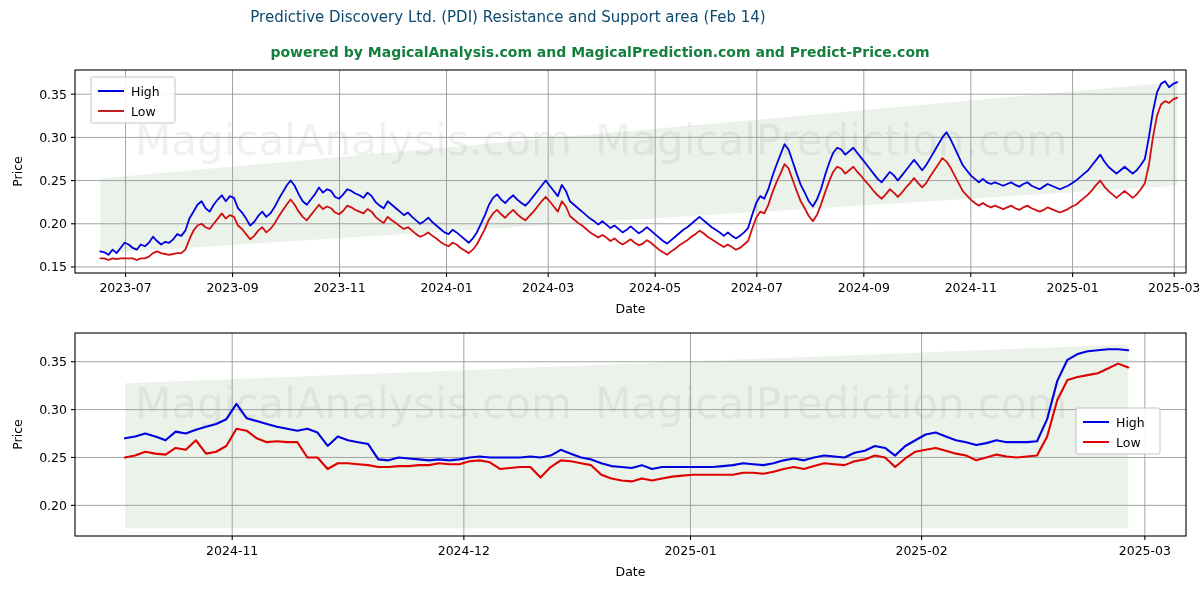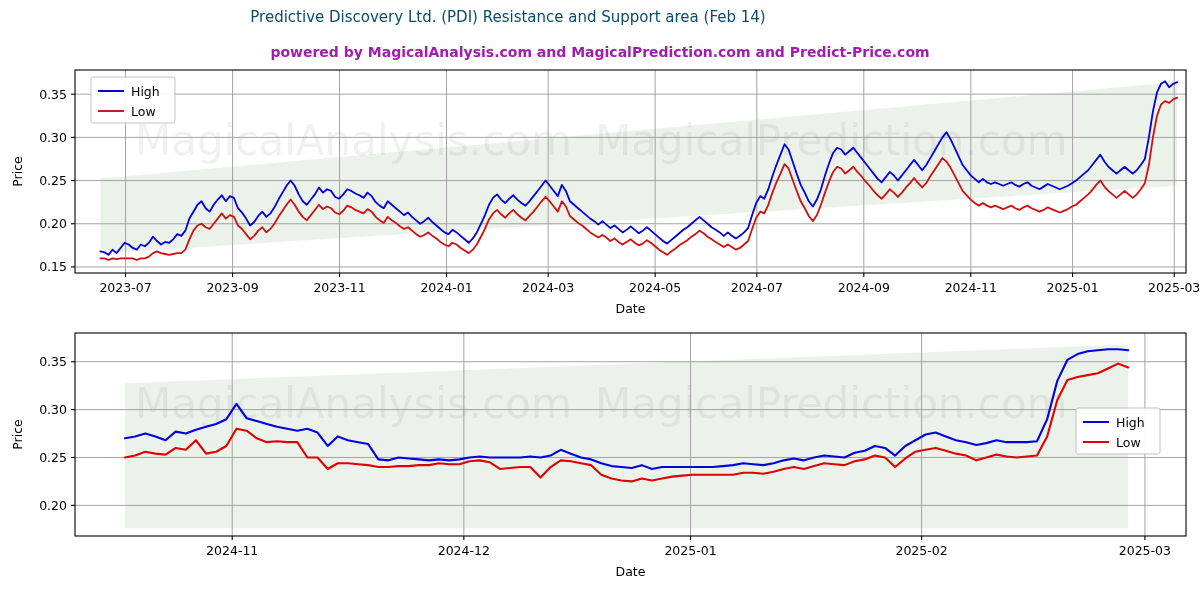--- a/index.html
+++ b/index.html
@@ -1,19 +1,19 @@
 <!DOCTYPE html>
 <html><head>
 <meta charset="utf-8">
 <style>
   html,body{margin:0;padding:0;background:#ffffff;}
   body{width:1200px;height:600px;overflow:hidden;font-family:"DejaVu Sans","Liberation Sans",sans-serif;color:#000;}
   #root{position:relative;width:1200px;height:600px;}
   .title{position:absolute;left:0;top:8px;width:992px;text-align:center;font-size:15px;color:#0c4a6e;margin-left:12px;}
-  .subtitle{position:absolute;left:0;top:44px;width:1200px;text-align:center;font-size:14px;font-weight:bold;color:#a21caf;}
+  .subtitle{position:absolute;left:0;top:44px;width:1200px;text-align:center;font-size:14px;font-weight:bold;color:#15803d;}
   svg{display:block;position:absolute;left:0;top:0;}
   .axis-line{stroke:#000000;stroke-width:1.1;fill:none;}
   .grid{stroke:#9a9a9a;stroke-width:0.9;}
   .tick{stroke:#000000;stroke-width:1.1;}
   .ticklabel{font-family:"DejaVu Sans","Liberation Sans",sans-serif;font-size:12.5px;fill:#000;}
   .axlabel{font-family:"DejaVu Sans","Liberation Sans",sans-serif;font-size:12.5px;fill:#000;}
   .wm{font-family:"DejaVu Sans","Liberation Sans",sans-serif;font-size:42px;fill:#000;opacity:0.055;}
   .band{fill:#2e7d32;opacity:0.10;}
   .series-high{fill:none;stroke:#0000e0;stroke-width:1.8;stroke-linejoin:round;stroke-linecap:round;}
   .series-low{fill:none;stroke:#d01010;stroke-width:1.8;stroke-linejoin:round;stroke-linecap:round;}

